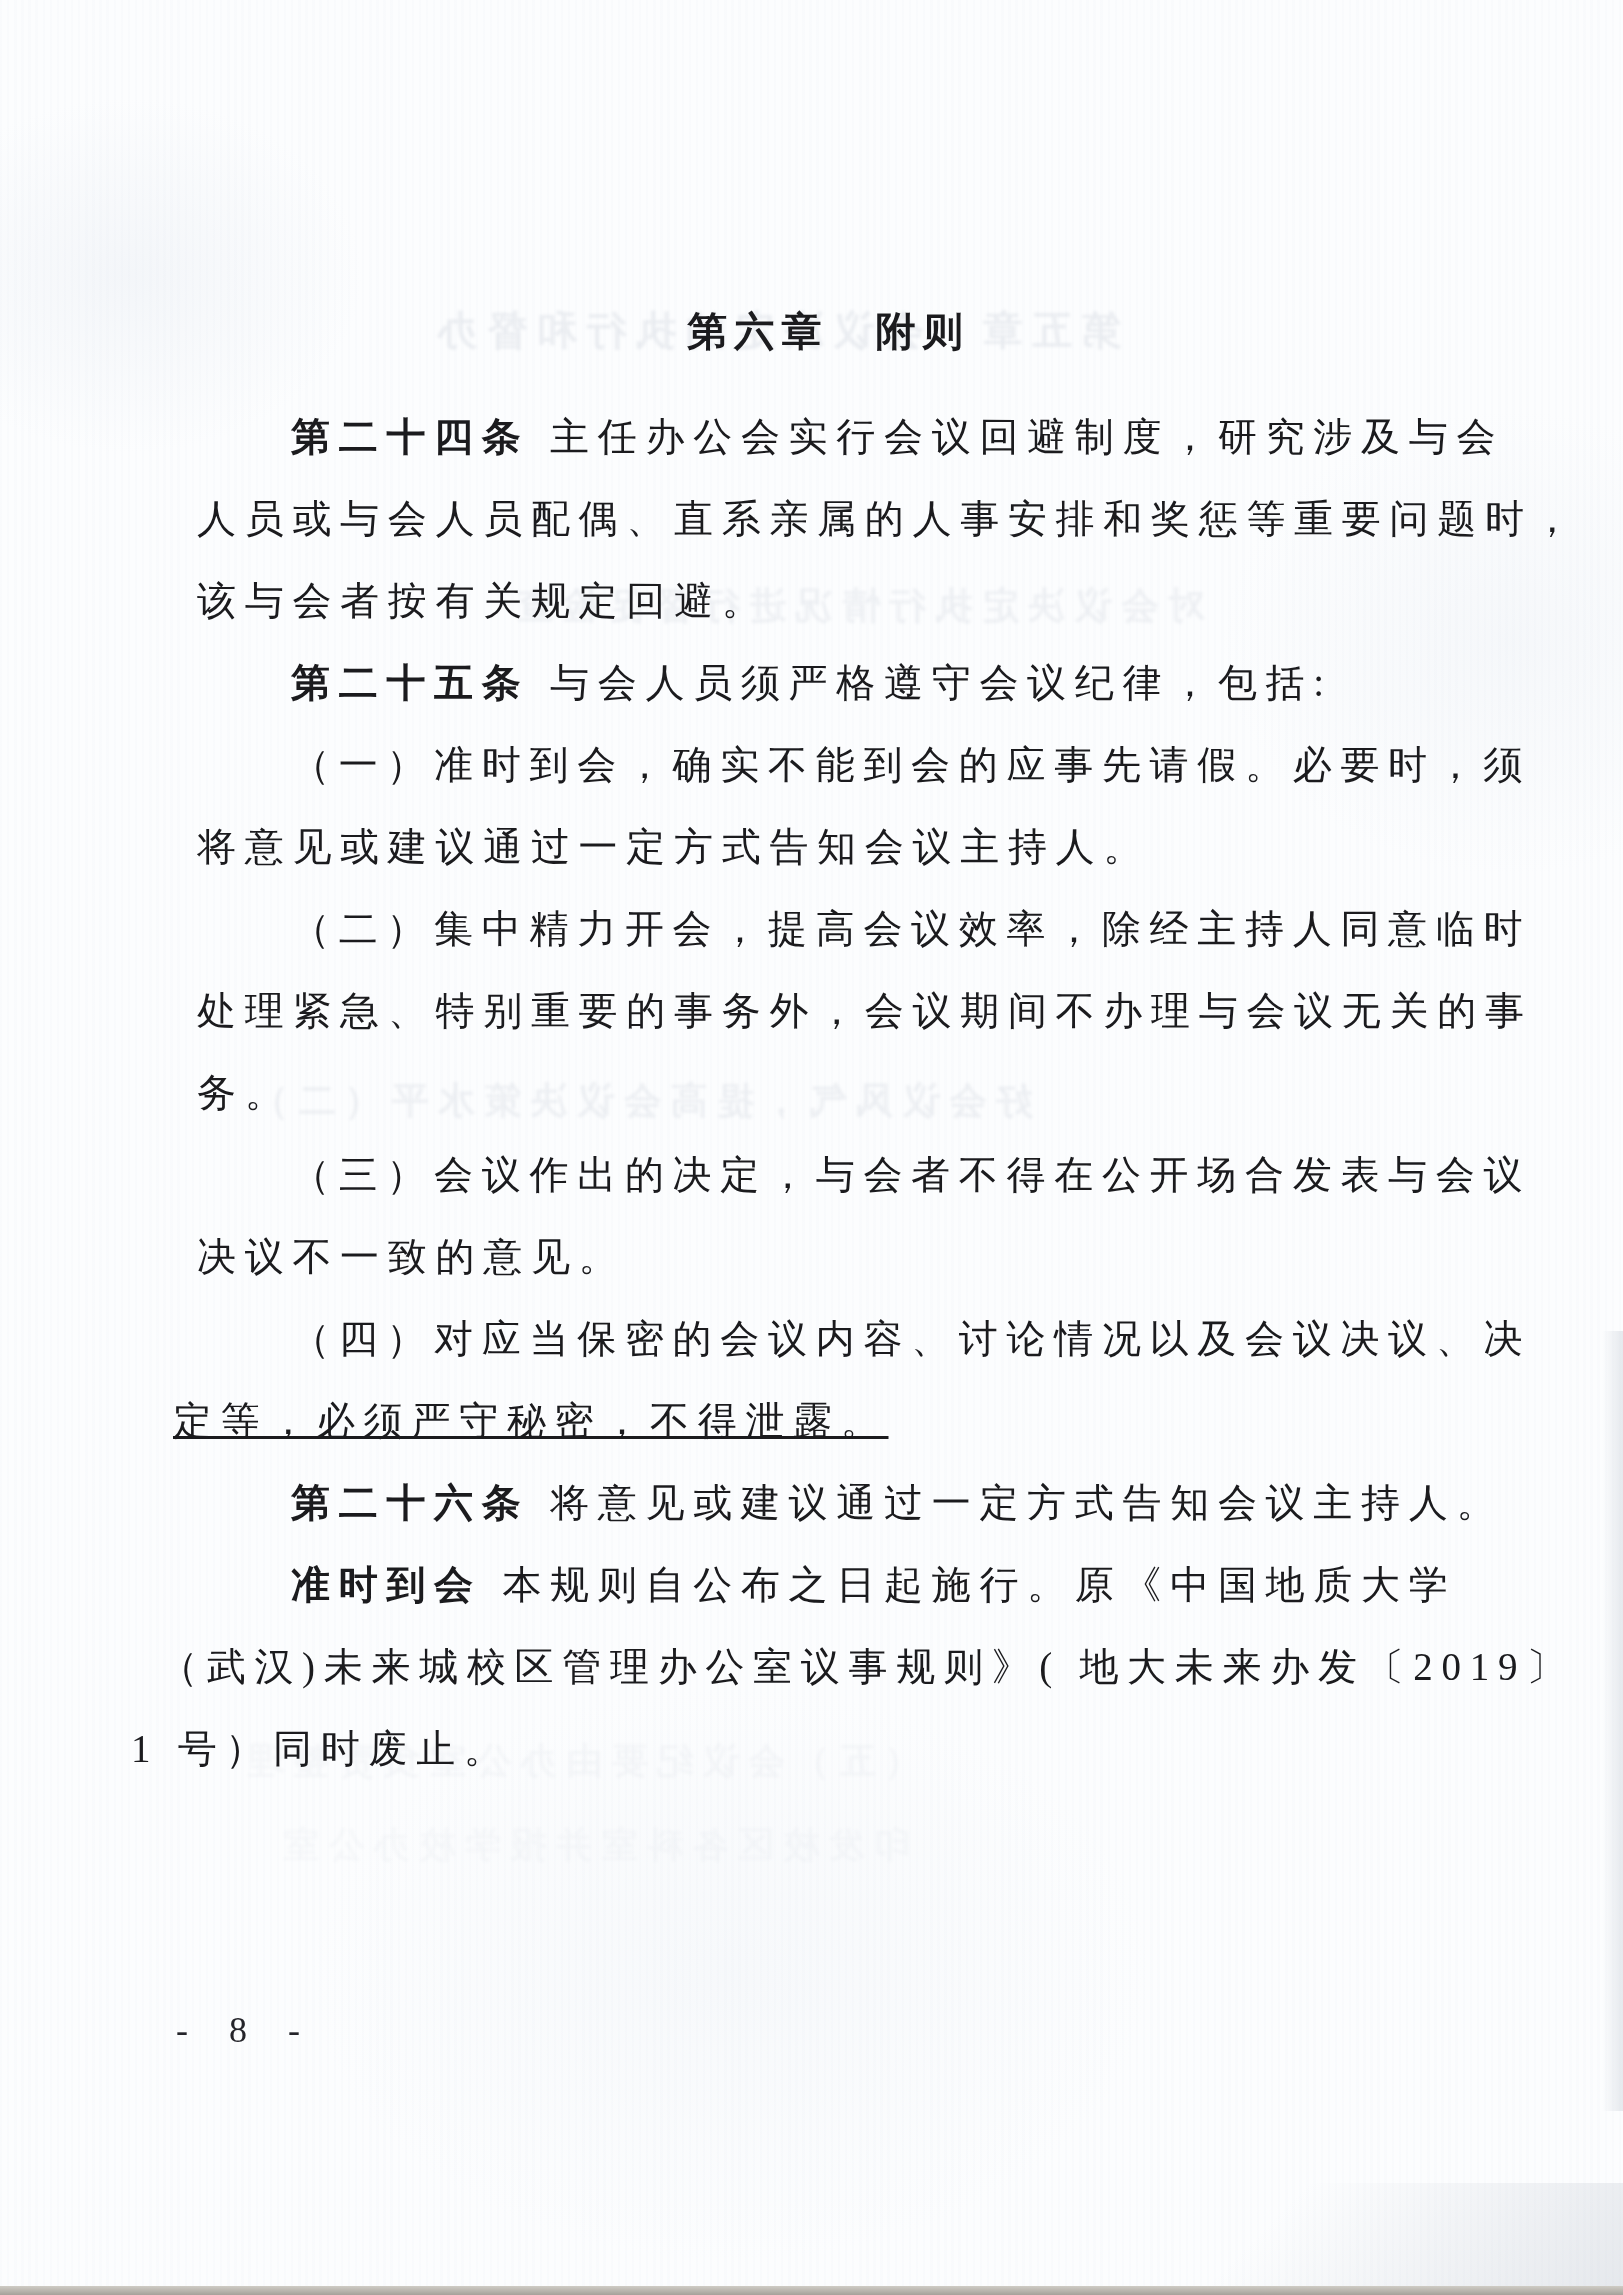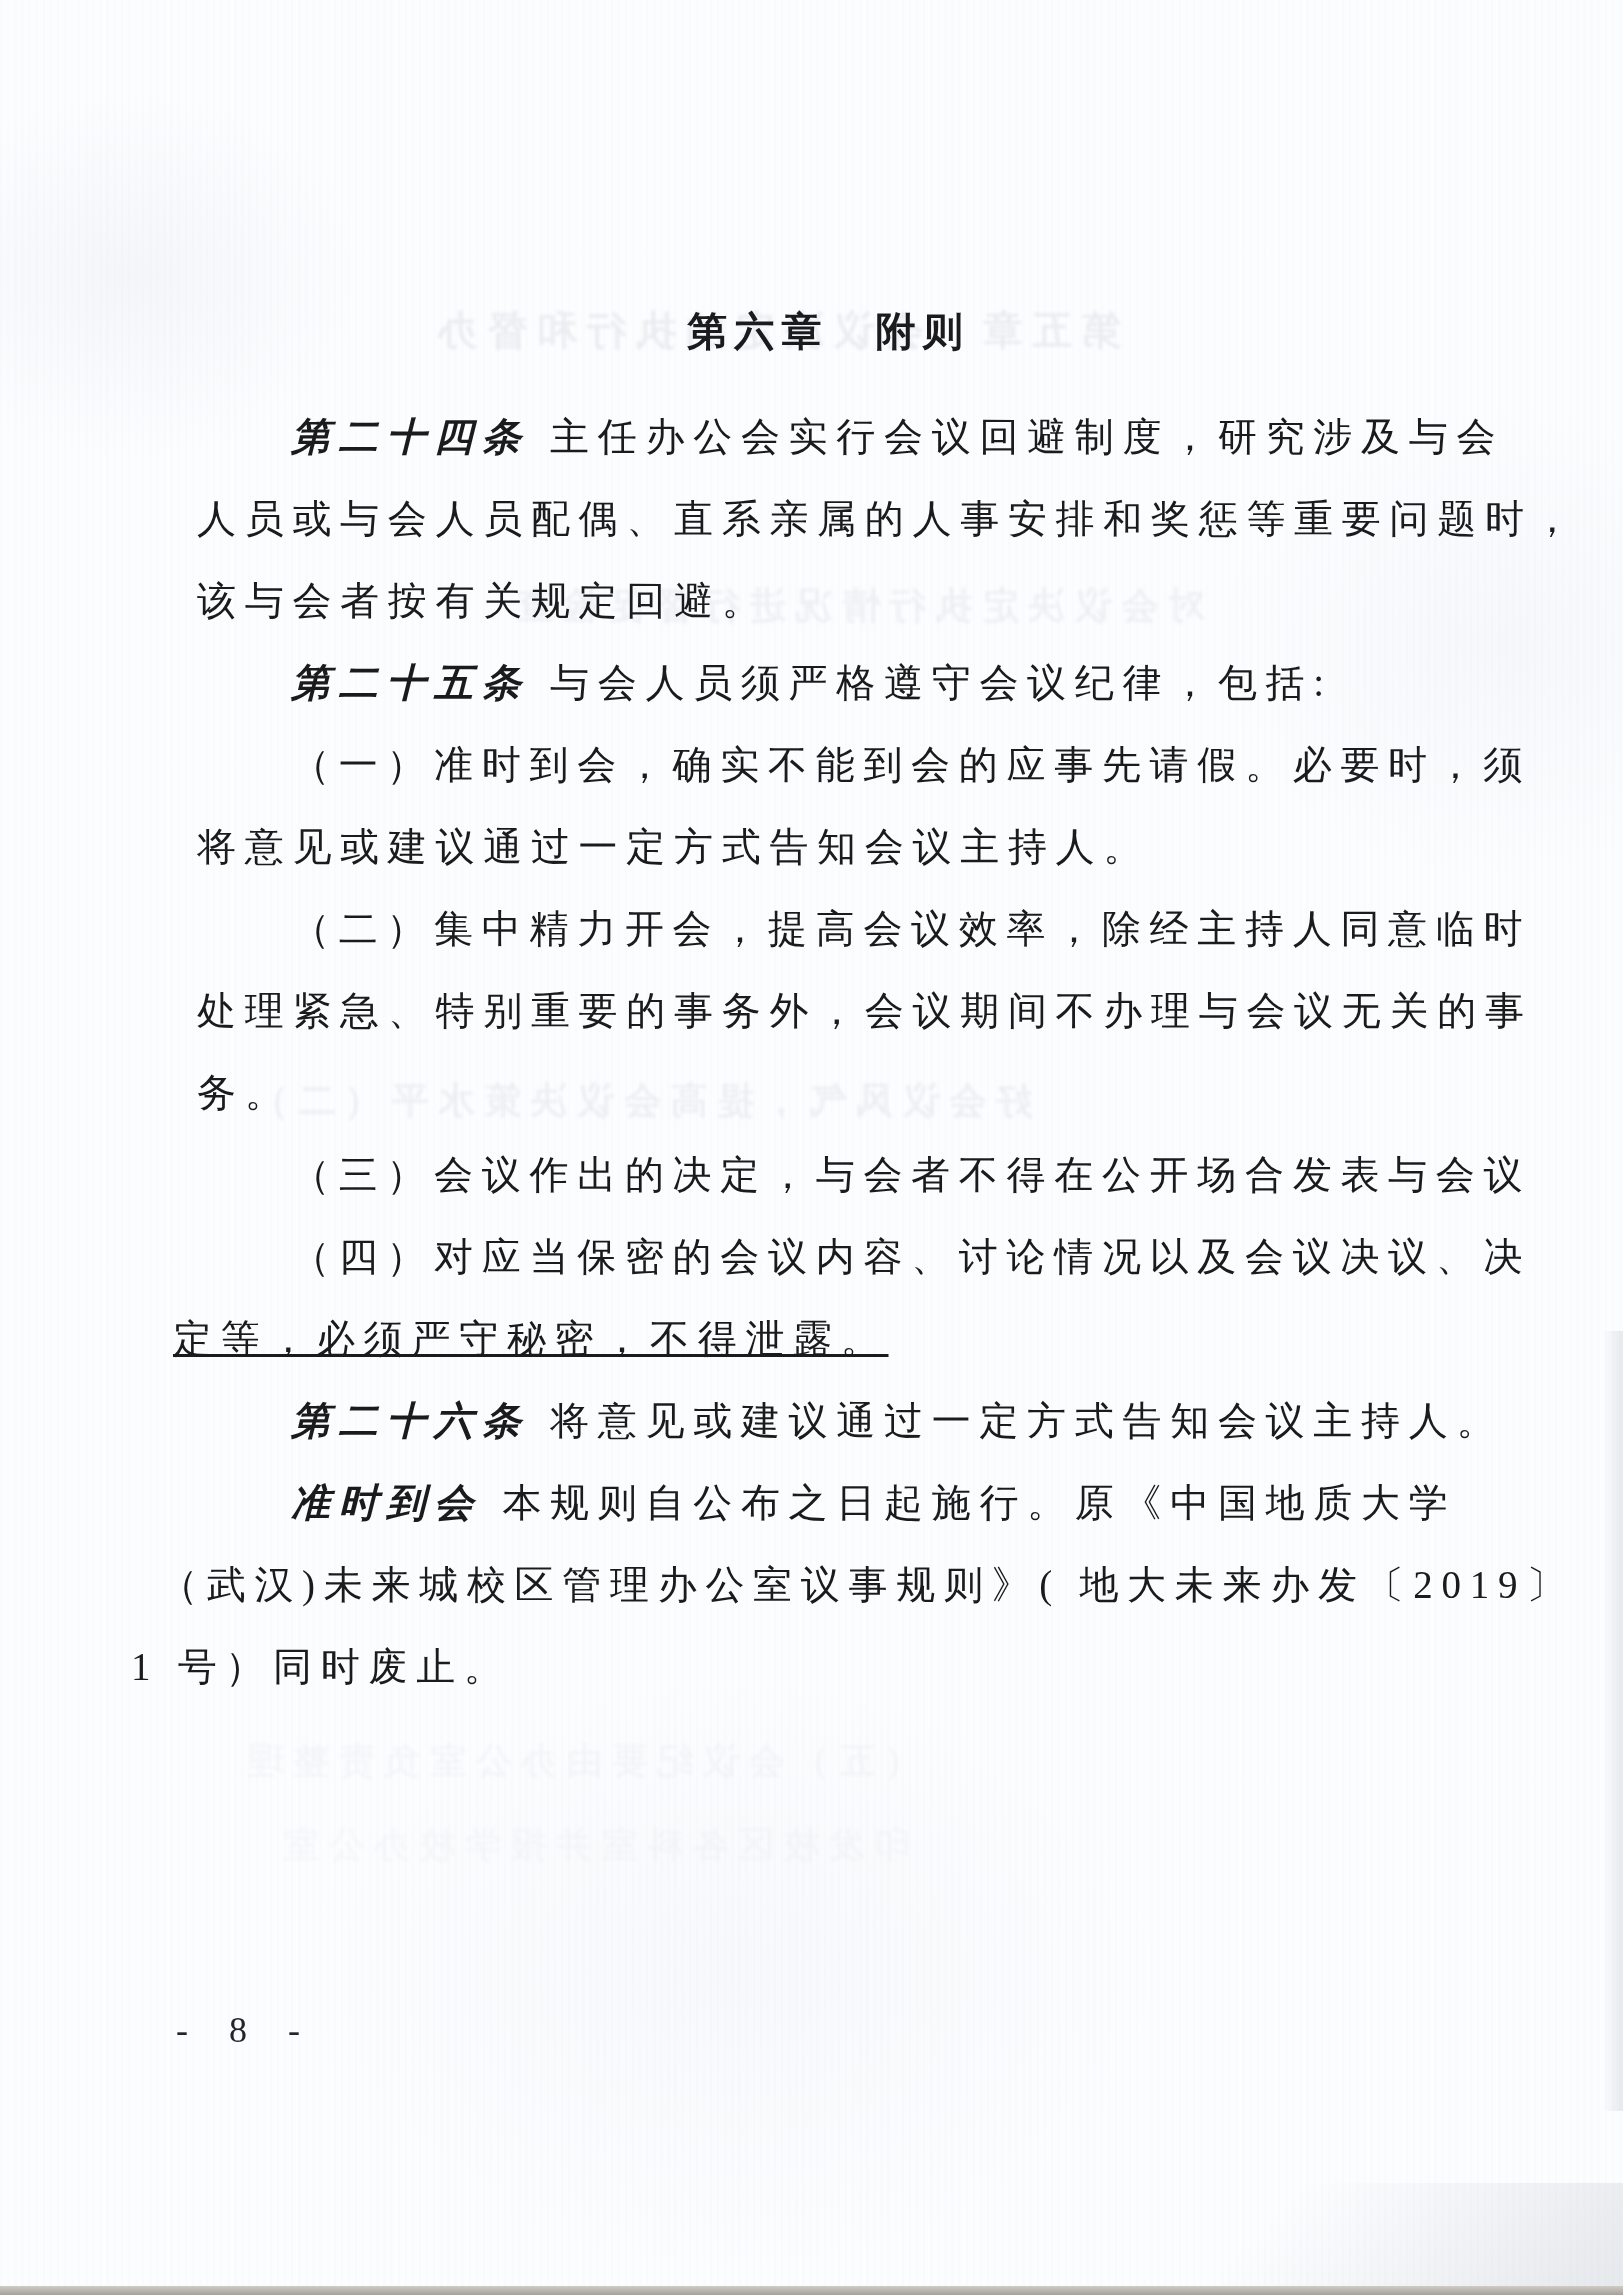--- a/index.html
+++ b/index.html
@@ -27,21 +27,21 @@
     padding-left: 17px;
   }
 
   
   .textblock { position: absolute; left: 197px; top: 396px; width: 1347px; }
   .line {
     height: 82px; line-height: 82px;
     font-size: 39px; letter-spacing: 8.7px;
     white-space: nowrap;
   }
-  .line .b { font-weight: 700; margin-right: 20.6px; letter-spacing: 8.7px; font-style: italic; }
+  .line .b { font-weight: 700; margin-right: 20.6px; letter-spacing: 8.7px; }
   .line .b:empty { display: none; margin: 0; }
   .indent { text-indent: 94px; }
   .shift-a { margin-left: -24px; text-decoration: underline; }
   .shift-b { margin-left: -38px; }
   .shift-c { margin-left: -66px; }
 
   
   .pageno {
     position: absolute; left: 176px; top: 2009px;
     font-size: 36px; letter-spacing: 16px; color: #24242a;
@@ -94,20 +94,21 @@
   <div class="line indent"><span class="b">第二十四条</span><span class="t">主任办公会实行会议回避制度，研究涉及与会</span></div>
   <div class="line"><span class="t">人员或与会人员配偶、直系亲属的人事安排和奖惩等重要问题时，</span></div>
   <div class="line"><span class="t">该与会者按有关规定回避。</span></div>
   <div class="line indent"><span class="b">第二十五条</span><span class="t">与会人员须严格遵守会议纪律，包括:</span></div>
   <div class="line indent"><span class="t">（一）准时到会，确实不能到会的应事先请假。必要时，须</span></div>
   <div class="line"><span class="t">将意见或建议通过一定方式告知会议主持人。</span></div>
   <div class="line indent"><span class="t">（二）集中精力开会，提高会议效率，除经主持人同意临时</span></div>
   <div class="line"><span class="t">处理紧急、特别重要的事务外，会议期间不办理与会议无关的事</span></div>
   <div class="line"><span class="t">务。</span></div>
   <div class="line indent"><span class="t">（三）会议作出的决定，与会者不得在公开场合发表与会议</span></div>
+  <div class="line"><span class="t">决议不一致的意见。</span></div>
   <div class="line indent"><span class="t">（四）对应当保密的会议内容、讨论情况以及会议决议、决</span></div>
   <div class="line shift-a"><span class="t">定等，必须严守秘密，不得泄露。</span></div>
   <div class="line indent"><span class="b">第二十六条</span><span class="t">将意见或建议通过一定方式告知会议主持人。</span></div>
   <div class="line indent"><span class="b">准时到会</span><span class="t">本规则自公布之日起施行。原《中国地质大学</span></div>
   <div class="line shift-b"><span class="t">（武汉)未来城校区管理办公室议事规则》( 地大未来办发〔2019〕</span></div>
   <div class="line shift-c"><span class="t">1 号）同时废止。</span></div>
 </div>
 
 <div class="pageno">- 8 -</div>
 

